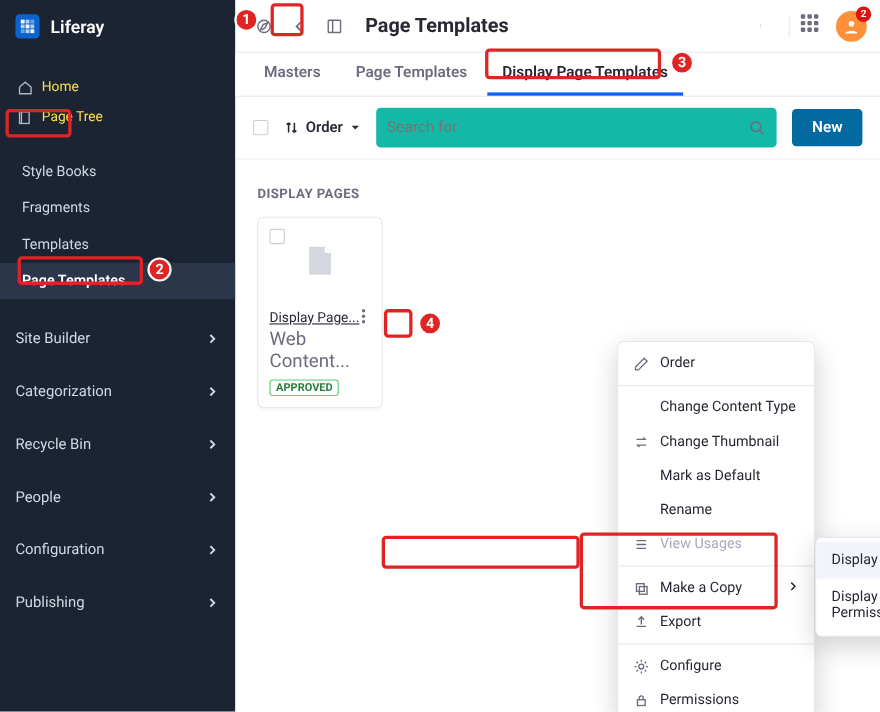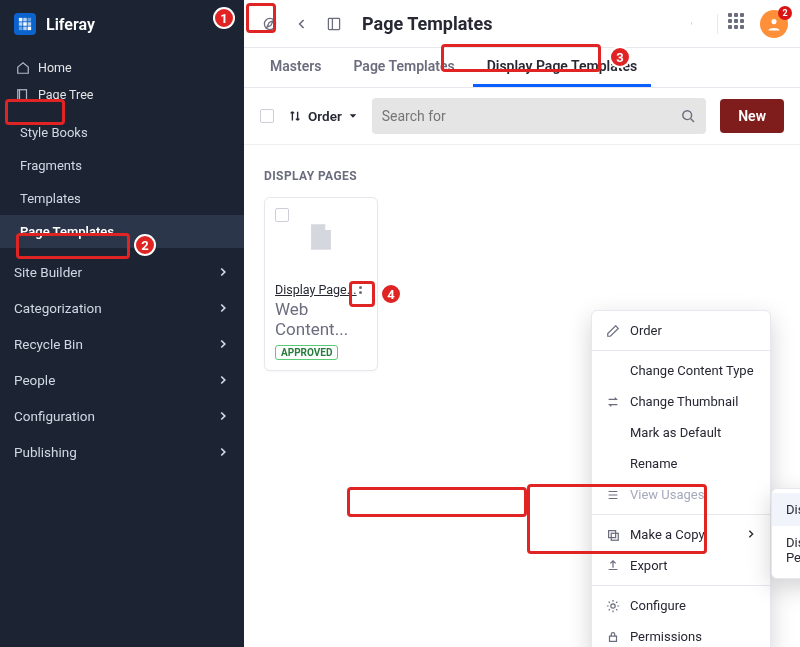--- a/index.html
+++ b/index.html
@@ -1,24 +1,24 @@
 <!DOCTYPE html>
 <html><head>
 <meta charset="utf-8">
 <style>
 * { margin: 0; padding: 0; box-sizing: border-box; font-family: -apple-system, BlinkMacSystemFont, "Segoe UI", Roboto, sans-serif; }
 body { width: 800px; height: 647px; overflow: hidden; background: #fff; display: flex; }
 
 
-.sidebar { width: 244px; background: #1c2434; color: #cfd8e3; display: flex; flex-direction: column; }
+.sidebar { width: 214px; background: #1c2434; color: #cfd8e3; display: flex; flex-direction: column; gap: 12px; }
 .brand { display: flex; align-items: center; gap: 10px; height: 48px; padding: 0 14px; color: #fff; font-weight: 600; }
 .brand-logo { width: 22px; height: 22px; background: #0b63ce; border-radius: 4px; display: flex; align-items: center; justify-content: center; }
 .brand-logo svg { width: 14px; height: 14px; }
 .nav-root { padding: 6px 10px; }
-.nav-item { display: flex; align-items: center; gap: 8px; padding: 6px 6px; font-size: 12.5px; color: #e5e5e5; border-radius: 4px; cursor: pointer; }
+.nav-item { display: flex; align-items: center; gap: 8px; padding: 6px 6px; font-size: 12.5px; color: #fde047; border-radius: 4px; cursor: pointer; }
 .nav-item .mi { width: 14px; height: 14px; display:flex;align-items:center;justify-content:center; color:#aeb8c6; }
 .nav-section-head { display: flex; align-items: center; justify-content: space-between; padding: 10px 14px; font-weight: 700; color: #fff; cursor: pointer; }
 .nav-sub { padding: 2px 0 6px 0; }
 .nav-sub .sub-item { padding: 9px 20px; font-size: 13px; color: #cfd8e3; cursor: pointer; }
 .nav-sub .sub-item.active { background: #2b364b; color: #fff; font-weight: 600; }
 .nav-coll { display: flex; align-items: center; justify-content: space-between; padding: 10px 14px; font-size: 13.5px; color: #cfd8e3; cursor: pointer; }
 .chev { width: 14px; height: 14px; display:flex;align-items:center;justify-content:center; }
 
 
 .main { flex: 1; display: flex; flex-direction: column; background:#fff; position: relative; }
@@ -33,23 +33,23 @@
 .avatar svg { width:16px; height:16px; color:#fff;}
 .notif-badge { position:absolute; top:-4px; right:-4px; width:14px; height:14px; background:#da1414; color:#fff; font-size:9px; font-weight:700; border-radius:50%; display:flex;align-items:center;justify-content:center; }
 
 .tabs { height: 40px; border-bottom: 1px solid #e7e7ed; display:flex; align-items:stretch; padding: 0 12px; gap: 4px; background:#fff;}
 .tab { display:flex; align-items:center; padding: 0 14px; font-size:14px; color:#6b6c7e; font-weight:600; cursor:pointer; border-bottom: 3px solid transparent; }
 .tab.active { color:#272833; border-bottom-color:#0b5fff; }
 
 .toolbar { display:flex; align-items:center; gap:14px; padding: 10px 16px; border-bottom:1px solid #eef0f3;}
 .cb { width:14px; height:14px; border:1px solid #cdced9; border-radius:2px; cursor:pointer;}
 .order-btn { display:flex; align-items:center; gap:6px; color:#272833; font-size:13.5px; font-weight:600; cursor:pointer;text-align:right; }
-.search { flex:1; display:flex; align-items:center; background:#e5e5e5; border-radius:4px; padding: 0 10px; height:36px; }
+.search { flex:1; display:flex; align-items:center; background:#14b8a6; border-radius:4px; padding: 0 10px; height:36px; }
 .search input { border:none; background:transparent; flex:1; font-size:14px; outline:none; color:#272833; }
-.btn-primary { background:#7f1d1d; color:#fff; border:none; border-radius:4px; padding: 9px 18px; font-size:14px; font-weight:600; cursor:pointer;}
+.btn-primary { background:#0369a1; color:#fff; border:none; border-radius:4px; padding: 9px 18px; font-size:14px; font-weight:600; cursor:pointer;}
 
 .content { padding: 24px 20px; position:relative; }
 .section-label { font-size:12px; letter-spacing:.4px; color:#6b6c7e; font-weight:700; margin-bottom:14px; }
 .card { width:114px; border:1px solid #e7e7ed; border-radius:6px; background:#fff; box-shadow:0 1px 2px rgba(0,0,0,.04); }
 .card-thumb { height: 78px; display:flex; align-items:center; justify-content:center; position:relative; }
 .card-thumb .cb { position:absolute; top:10px; left:10px; }
 .card-body { padding: 6px 10px 10px 10px; position:relative;}
 .card-title { font-size:12.5px; color:#272833; text-decoration:underline; }
 .card-sub { font-size:17px; color:#6b6c7e; margin-top:2px; }
 .badge { display:inline-block; margin-top:6px; font-size:10px; font-weight:700; color:#287d3c; border:1px solid #5aca75; border-radius:3px; padding:1px 5px; background:#fff;}

